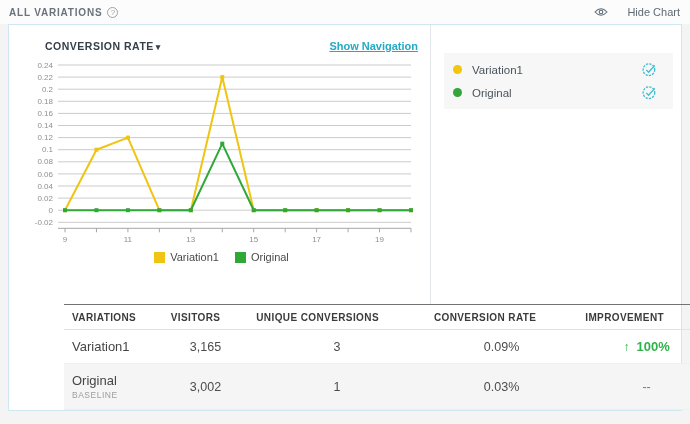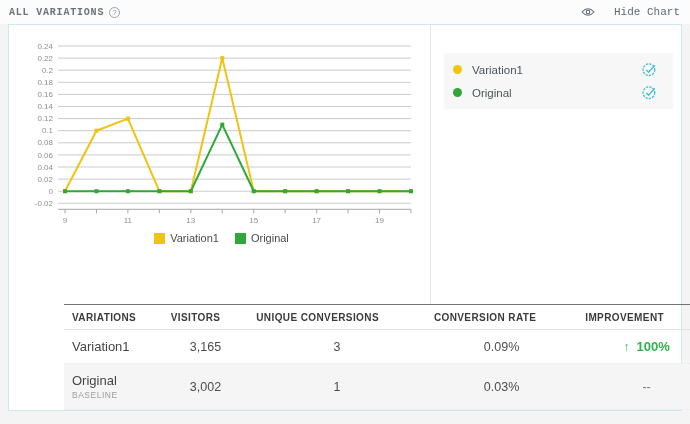--- a/index.html
+++ b/index.html
@@ -1,20 +1,20 @@
 <!DOCTYPE html>
 <html><head>
 <meta charset="utf-8">
 <style>
   * { margin:0; padding:0; box-sizing:border-box; }
   html,body { width:690px; height:424px; overflow:hidden; }
   body { font-family:"Liberation Sans", sans-serif; background:#f4f4f4; }
 
   .topbar { height:24px; background:#fcfcfc; display:flex; align-items:center;
-            justify-content:space-between; padding:0 10px 0 9px;font-family:Liberation Mono, monospace; }
+            justify-content:space-between; padding:0 10px 0 9px; }
   .topbar-left { display:flex; align-items:center; gap:5px; }
   .topbar-title { font-size:10px; font-weight:bold; letter-spacing:0.8px; color:#6a737b; }
   .help-icon { width:11px; height:11px; border:1px solid #9aa3aa; border-radius:50%;
                color:#9aa3aa; font-size:8px; line-height:9px; text-align:center; display:inline-block; }
   .hide-chart { display:flex; align-items:center; gap:19px; font-size:11px; color:#5e6a74; cursor:pointer; }
 
   .card { margin:0 8px; height:387px; background:#fff; border:1px solid #cfe8f0;
           display:flex; flex-direction:column; }
 
   .top-section { display:flex; height:288px; }
@@ -71,20 +71,26 @@
       <path d="M1 5 Q7 -1.5 13 5 Q7 11.5 1 5 Z" fill="none" stroke="#5e6a74" stroke-width="1.1"></path>
       <circle cx="7" cy="5" r="1.8" fill="none" stroke="#5e6a74" stroke-width="1.1"></circle>
     </svg>
     <span>Hide Chart</span>
   </div>
 </div>
 
 <div class="card">
   <div class="top-section">
     <div class="chart-panel">
+      <div class="chart-header">
+        <span class="metric-label">
+          <span>CONVERSION RATE</span><span class="caret">▾</span>
+        </span>
+        <span class="show-nav">Show Navigation</span>
+      </div>
       <svg class="chart-svg" width="404" height="194" viewBox="0 0 404 194">
           <line x1="41" y1="9" x2="394" y2="9" stroke="#cbcbcb" stroke-width="1"></line>
           <text x="36" y="11.6" text-anchor="end" font-size="8" fill="#8f8f8f">0.24</text>
           <line x1="41" y1="21.1" x2="394" y2="21.1" stroke="#cbcbcb" stroke-width="1"></line>
           <text x="36" y="23.700000000000003" text-anchor="end" font-size="8" fill="#8f8f8f">0.22</text>
           <line x1="41" y1="33.2" x2="394" y2="33.2" stroke="#cbcbcb" stroke-width="1"></line>
           <text x="36" y="35.800000000000004" text-anchor="end" font-size="8" fill="#8f8f8f">0.2</text>
           <line x1="41" y1="45.3" x2="394" y2="45.3" stroke="#cbcbcb" stroke-width="1"></line>
           <text x="36" y="47.9" text-anchor="end" font-size="8" fill="#8f8f8f">0.18</text>
           <line x1="41" y1="57.4" x2="394" y2="57.4" stroke="#cbcbcb" stroke-width="1"></line>

